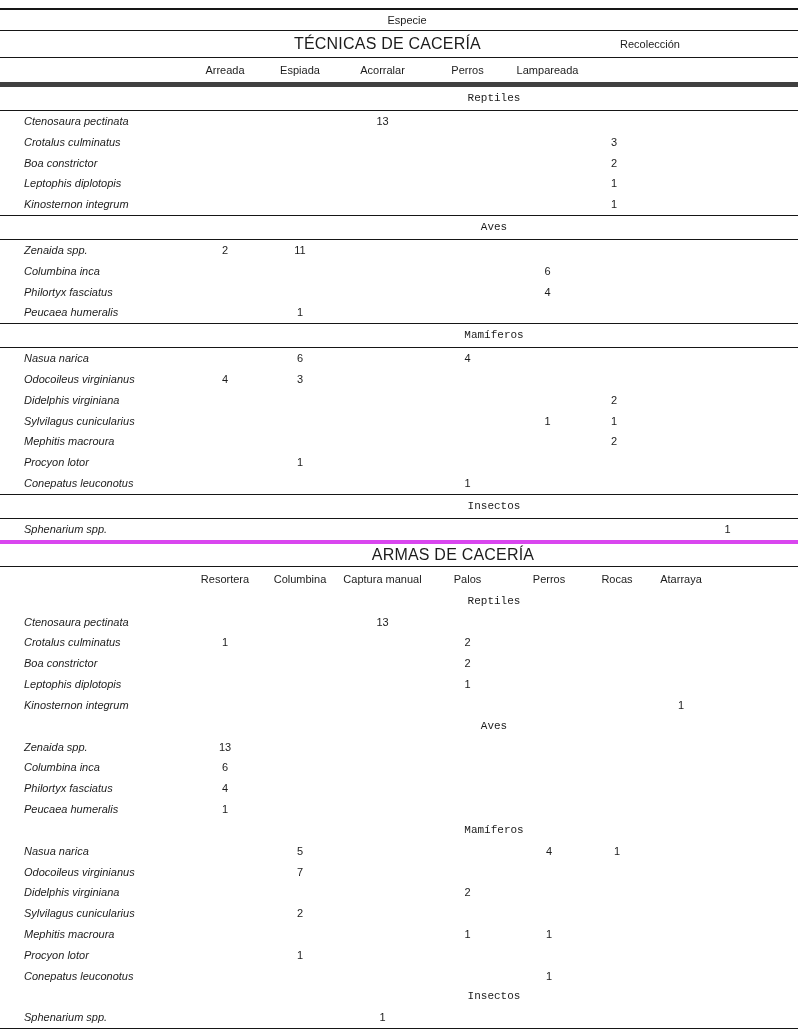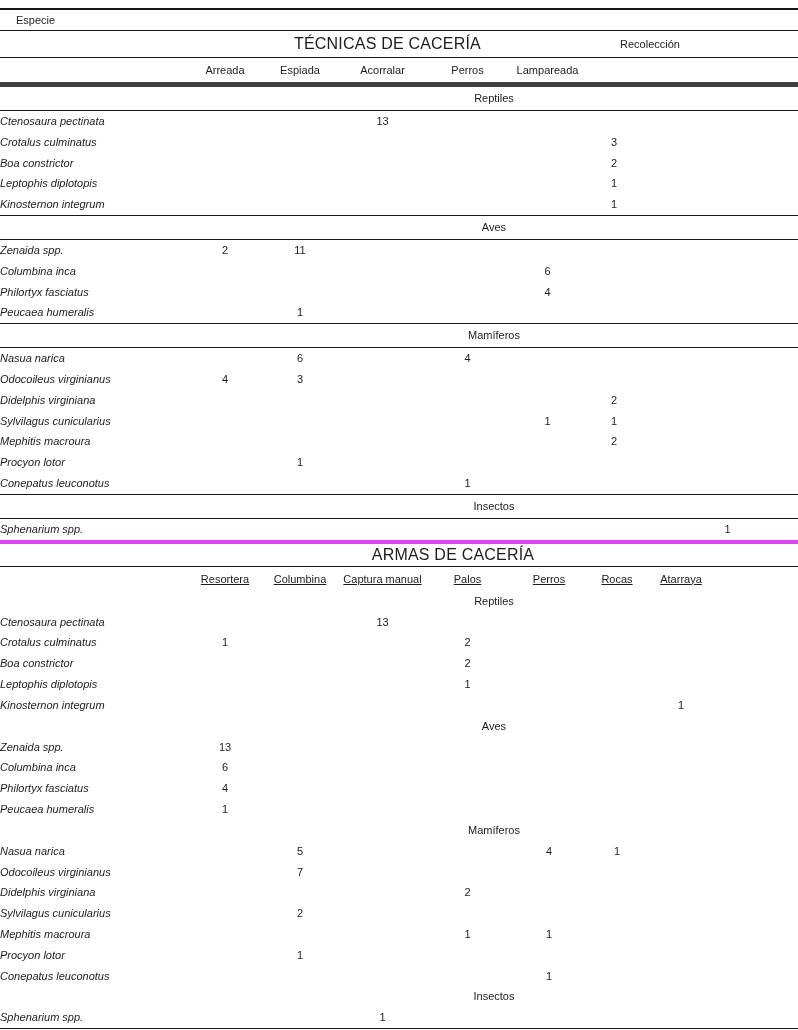--- a/index.html
+++ b/index.html
@@ -9,40 +9,40 @@
     background:#ffffff;
     font-family:"Liberation Sans", sans-serif;
     font-size:11px;
     color:#1c1c1c;
     overflow:hidden;
   }
   .grid{display:grid;align-items:center;}
   .top-rule{margin-top:8px;border-top:2px solid #161616;}
   .bottom-rule{height:2px;border-top:1px solid #161616;border-bottom:2px solid #161616;}
 
-  .especie-row{height:20px;line-height:20px;border-bottom:1px solid #161616;padding-left:16px;}
+  .especie-row{height:20px;line-height:20px;border-bottom:1px solid #161616;padding-left:16px;text-align:center;}
 
   .tec-title-row{grid-template-columns:190px 395px 130px 83px;height:26px;line-height:26px;border-bottom:1px solid #161616;}
   .arm-title-row{grid-template-columns:190px 526px 82px;height:22px;line-height:22px;border-top:4px solid #d946ef;border-bottom:1px solid #161616;}
   .t-title{text-align:center;letter-spacing:.2px;font-size:16px;}
 
   .tec-cols{grid-template-columns:190px 70px 80px 85px 85px 75px 130px 83px;}
   .arm-cols{grid-template-columns:190px 70px 80px 85px 85px 78px 58px 70px 82px;}
   .subhdr{height:24px;line-height:24px;border-bottom:5px solid #404040;}
-  .subhdr2{height:24px;line-height:24px;text-decoration:underline;}
+  .subhdr2{height:24px;line-height:24px;}
   .hcell{text-align:center;}
 
   .sect-row{grid-template-columns:190px 608px;height:23px;line-height:23px;}
   .sect-row.tight{height:21px;line-height:21px;}
   .sect-row.rt{border-top:1px solid #161616;}
   .sect-row.rb{border-bottom:1px solid #161616;}
-  .sect-label{text-align:center;}
+  .sect-label{text-align:center;font-family:Liberation Mono, monospace;}
 
   .body-row{height:20.8px;line-height:20.8px;}
-  .species{font-style:italic;padding-left:0;white-space:nowrap;}
+  .species{font-style:italic;padding-left:24px;white-space:nowrap;}
   .v{text-align:center;}
   .tec-cols .v.c6{padding-right:72px;}
   .tec-cols .v.c7{padding-right:58px;}
 </style>
 </head>
 <body>
 
 <div class="page">
 
   <div class="top-rule"></div>

